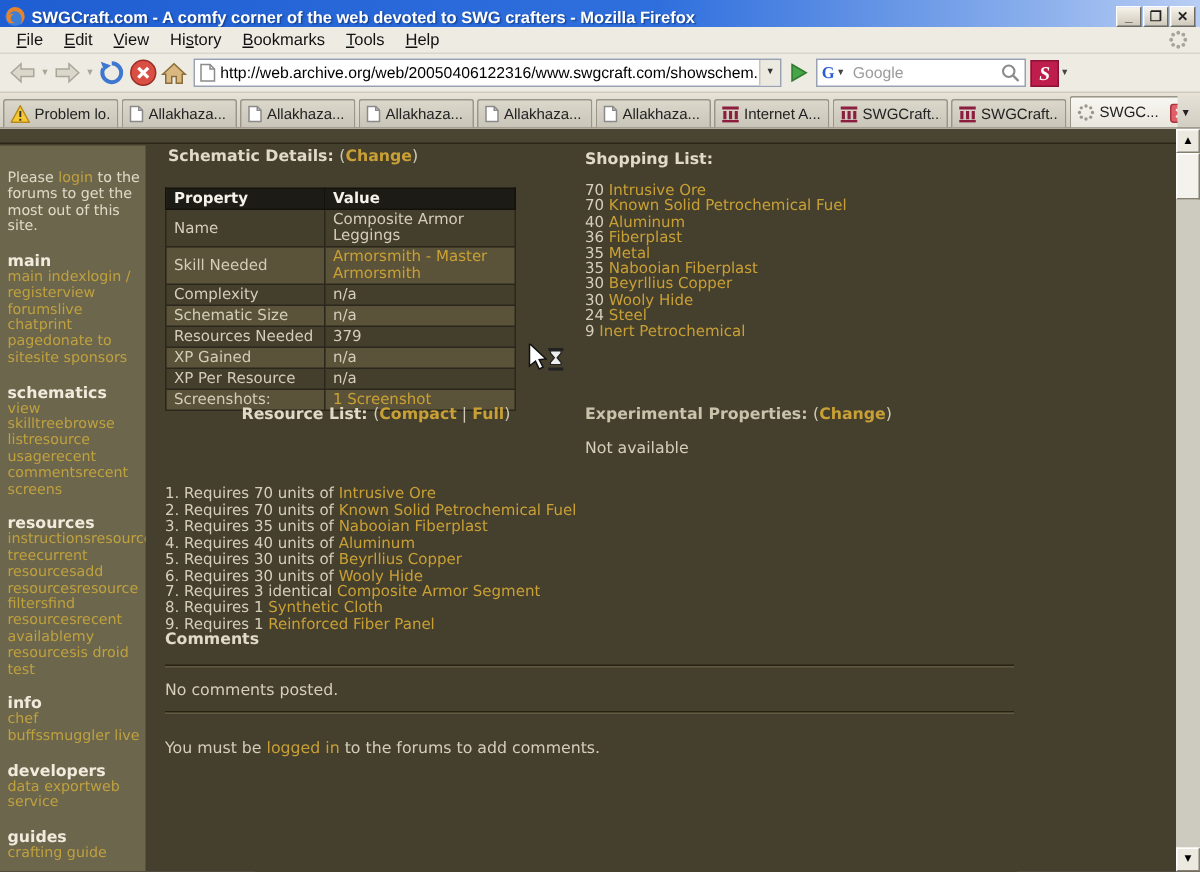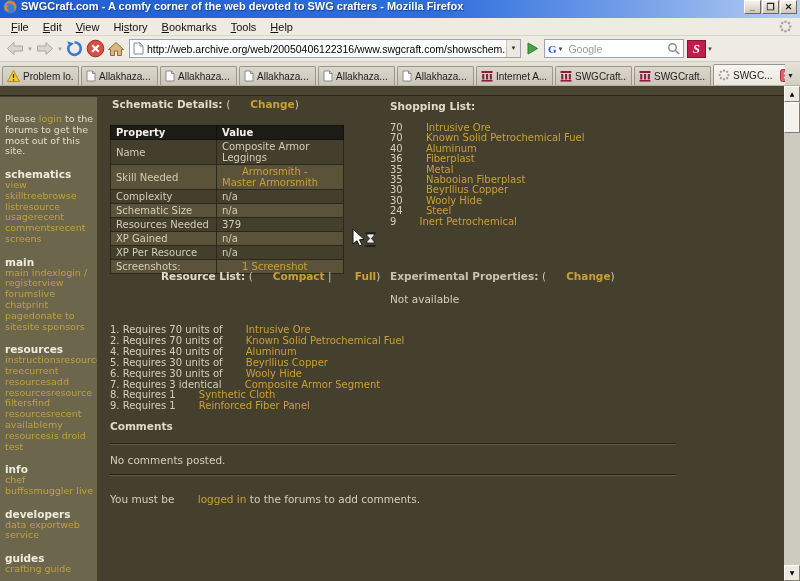--- a/index.html
+++ b/index.html
@@ -2,21 +2,21 @@
 <html><head>
 <meta charset="utf-8">
 <style>
   *{box-sizing:border-box;margin:0;padding:0;}
   body{margin:0;background:#666;}
   a{text-decoration:none;cursor:pointer;}
   .window{position:relative;width:800px;height:581px;overflow:hidden;background:#453f2d;
           font-family:"Liberation Sans",sans-serif;}
 
   
-  .titlebar{position:absolute;top:0;left:0;right:0;height:18px;display:flex;align-items:flex-start;
+  .titlebar{position:absolute;top:0;left:0;right:0;height:18px;display:flex;align-items:flex-end;
     padding:0 3px;background:linear-gradient(to right,#1f5ed2 0%,#2f6fdd 55%,#86aceb 85%,#b9cef4 100%);}
   .tb-title{flex:1;color:#fff;font-weight:bold;font-size:11px;margin-left:4px;white-space:nowrap;
     overflow:hidden;text-shadow:1px 1px 1px #17418d;}
   .tb-btn{width:17px;height:14px;margin-left:1px;font-size:9px;line-height:12px;text-align:center;
     font-weight:bold;color:#222;background:linear-gradient(#f6f3ea,#cfc9ba);
     border:1px solid #fff;border-right-color:#6e6a5e;border-bottom-color:#6e6a5e;}
 
   
   .menubar{position:absolute;top:18px;left:0;right:0;height:18px;background:#eeebe3;
     border-bottom:1px solid #d9d5c9;display:flex;align-items:center;padding:0 4px;
@@ -64,21 +64,21 @@
     border-bottom:1px solid #2b2718;}
   .sidebar{position:absolute;top:11px;left:0;width:97px;height:484px;background:#6c664c;
     padding:17px 3px 0 5px;overflow:hidden;font-size:9.5px;line-height:10.8px;color:#e0dbc8;}
   .sidebar a{color:#bfa13f;display:inline;}
   .side-header{font-weight:bold;font-size:10.5px;color:#f0ebdc;margin-top:12px;}
   .side-link{display:block;color:#bfa13f;}
   .side-intro{margin-bottom:2px;}
 
   .content{position:absolute;left:97px;top:0;width:687px;height:495px;font-size:10.5px;color:#d5cfba;}
   .block-title{font-weight:bold;color:#e0dac6;}
-  .glink{color:#c9a035;padding-left:20px;}
+  .glink{color:#c9a035;}
   .paren{color:#cfc9b4;font-weight:normal;}
 
   .schem-title{position:absolute;left:15px;top:12px;}
   .schem-table{position:absolute;left:13px;top:39px;width:234px;border-collapse:collapse;
     font-size:10px;color:#d4cdb8;border:1px solid #14120c;}
   .schem-table th{background:#1d1b15;color:#f4f2ea;text-align:left;font-size:10px;
     padding:1px 5px;border:1px solid #14120c;height:14px;}
   .schem-table td{padding:1px 5px;border:1px solid #2a271c;height:13px;}
   .schem-table tr.dark td{background:#443e2d;}
   .schem-table tr.light td{background:#5a5339;}
@@ -346,24 +346,24 @@
     <span class="tab-overflow">▼</span>
   </div>
 
   <div class="page">
     <div class="topstrip"></div>
 
     <div class="sidebar">
       <div class="side-intro"><span>Please </span><a>login</a><span> to the forums to get the most out of this site.</span></div>
       <div id="side-sections">
           <div class="side-section">
+       <div class="side-header">main</div><a class="side-link">main index</a><a class="side-link">login / register</a><a class="side-link">view forums</a><a class="side-link">live chat</a><a class="side-link">print page</a><a class="side-link">donate to site</a><a class="side-link">site sponsors</a>
+     </div>
+          <div class="side-section">
        <div class="side-header">schematics</div><a class="side-link">view skilltree</a><a class="side-link">browse list</a><a class="side-link">resource usage</a><a class="side-link">recent comments</a><a class="side-link">recent screens</a>
-     </div>
-          <div class="side-section">
-       <div class="side-header">main</div><a class="side-link">main index</a><a class="side-link">login / register</a><a class="side-link">view forums</a><a class="side-link">live chat</a><a class="side-link">print page</a><a class="side-link">donate to site</a><a class="side-link">site sponsors</a>
      </div>
           <div class="side-section">
        <div class="side-header">resources</div><a class="side-link">instructions</a><a class="side-link">resource tree</a><a class="side-link">current resources</a><a class="side-link">add resources</a><a class="side-link">resource filters</a><a class="side-link">find resources</a><a class="side-link">recent available</a><a class="side-link">my resources</a><a class="side-link">is droid test</a>
      </div>
           <div class="side-section">
        <div class="side-header">info</div><a class="side-link">chef buffs</a><a class="side-link">smuggler live</a>
      </div>
           <div class="side-section">
        <div class="side-header">developers</div><a class="side-link">data export</a><a class="side-link">web service</a>
      </div>
@@ -456,20 +456,23 @@
 
       <div class="res-title block-title"><span>Resource List:</span> <span class="paren">(</span><a class="glink">Compact</a><span class="paren"> | </span><a class="glink">Full</a><span class="paren">)</span></div>
       <div class="res-list" id="res-items">
           <div class="res-item">
        <span>1. Requires 70 units of </span><a class="glink">Intrusive Ore</a>
      </div>
           <div class="res-item">
        <span>2. Requires 70 units of </span><a class="glink">Known Solid Petrochemical Fuel</a>
      </div>
           <div class="res-item">
+       <span>3. Requires 35 units of </span><a class="glink">Nabooian Fiberplast</a>
+     </div>
+          <div class="res-item">
        <span>4. Requires 40 units of </span><a class="glink">Aluminum</a>
      </div>
           <div class="res-item">
        <span>5. Requires 30 units of </span><a class="glink">Beyrllius Copper</a>
      </div>
           <div class="res-item">
        <span>6. Requires 30 units of </span><a class="glink">Wooly Hide</a>
      </div>
           <div class="res-item">
        <span>7. Requires 3 identical </span><a class="glink">Composite Armor Segment</a>

